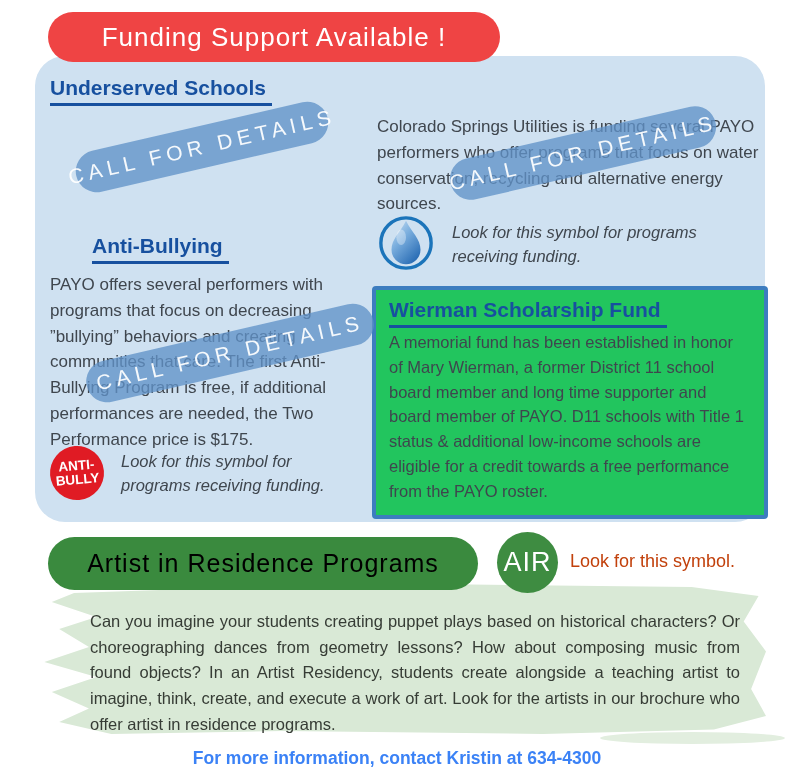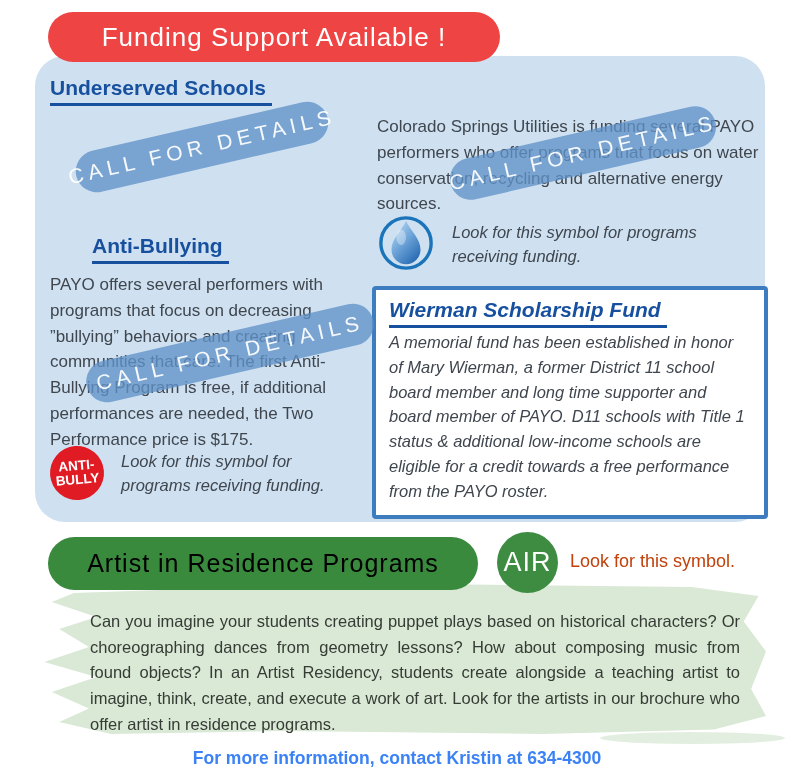--- a/index.html
+++ b/index.html
@@ -36,23 +36,22 @@
   .drop-row{left:342px;top:158px;width:330px;display:flex;align-items:center;gap:13px;}
   .note{font-style:italic;color:#3f464e;font-size:16.5px;line-height:1.45;margin:4px;}
   .badge-red{
     width:54px;height:54px;border-radius:50%;background:#e01b24;flex:0 0 54px;
     display:flex;flex-direction:column;align-items:center;justify-content:center;
     color:#ffffff;font-weight:bold;font-size:13.5px;line-height:1.05;
     transform:rotate(-5deg);
   }
   .wierman-box{
     left:337px;top:230px;width:362px;
-    background:#ffffff;border:4px solid #3d7dbf;border-radius:4px;
+    background:#22c55e;border:4px solid #3d7dbf;border-radius:4px;
     padding:8px 13px 12px 13px;
-    font-style:italic;
   }
   .wierman-box .bodytext{font-size:16.5px;line-height:1.5;margin-top:2px;}
   
   .stamp{
     position:absolute;height:42px;border-radius:24px;
     background:rgba(96,146,200,0.78);
     display:flex;align-items:center;justify-content:center;
     color:rgba(255,255,255,0.93);font-size:21px;letter-spacing:5px;
     white-space:nowrap;z-index:3;
   }

